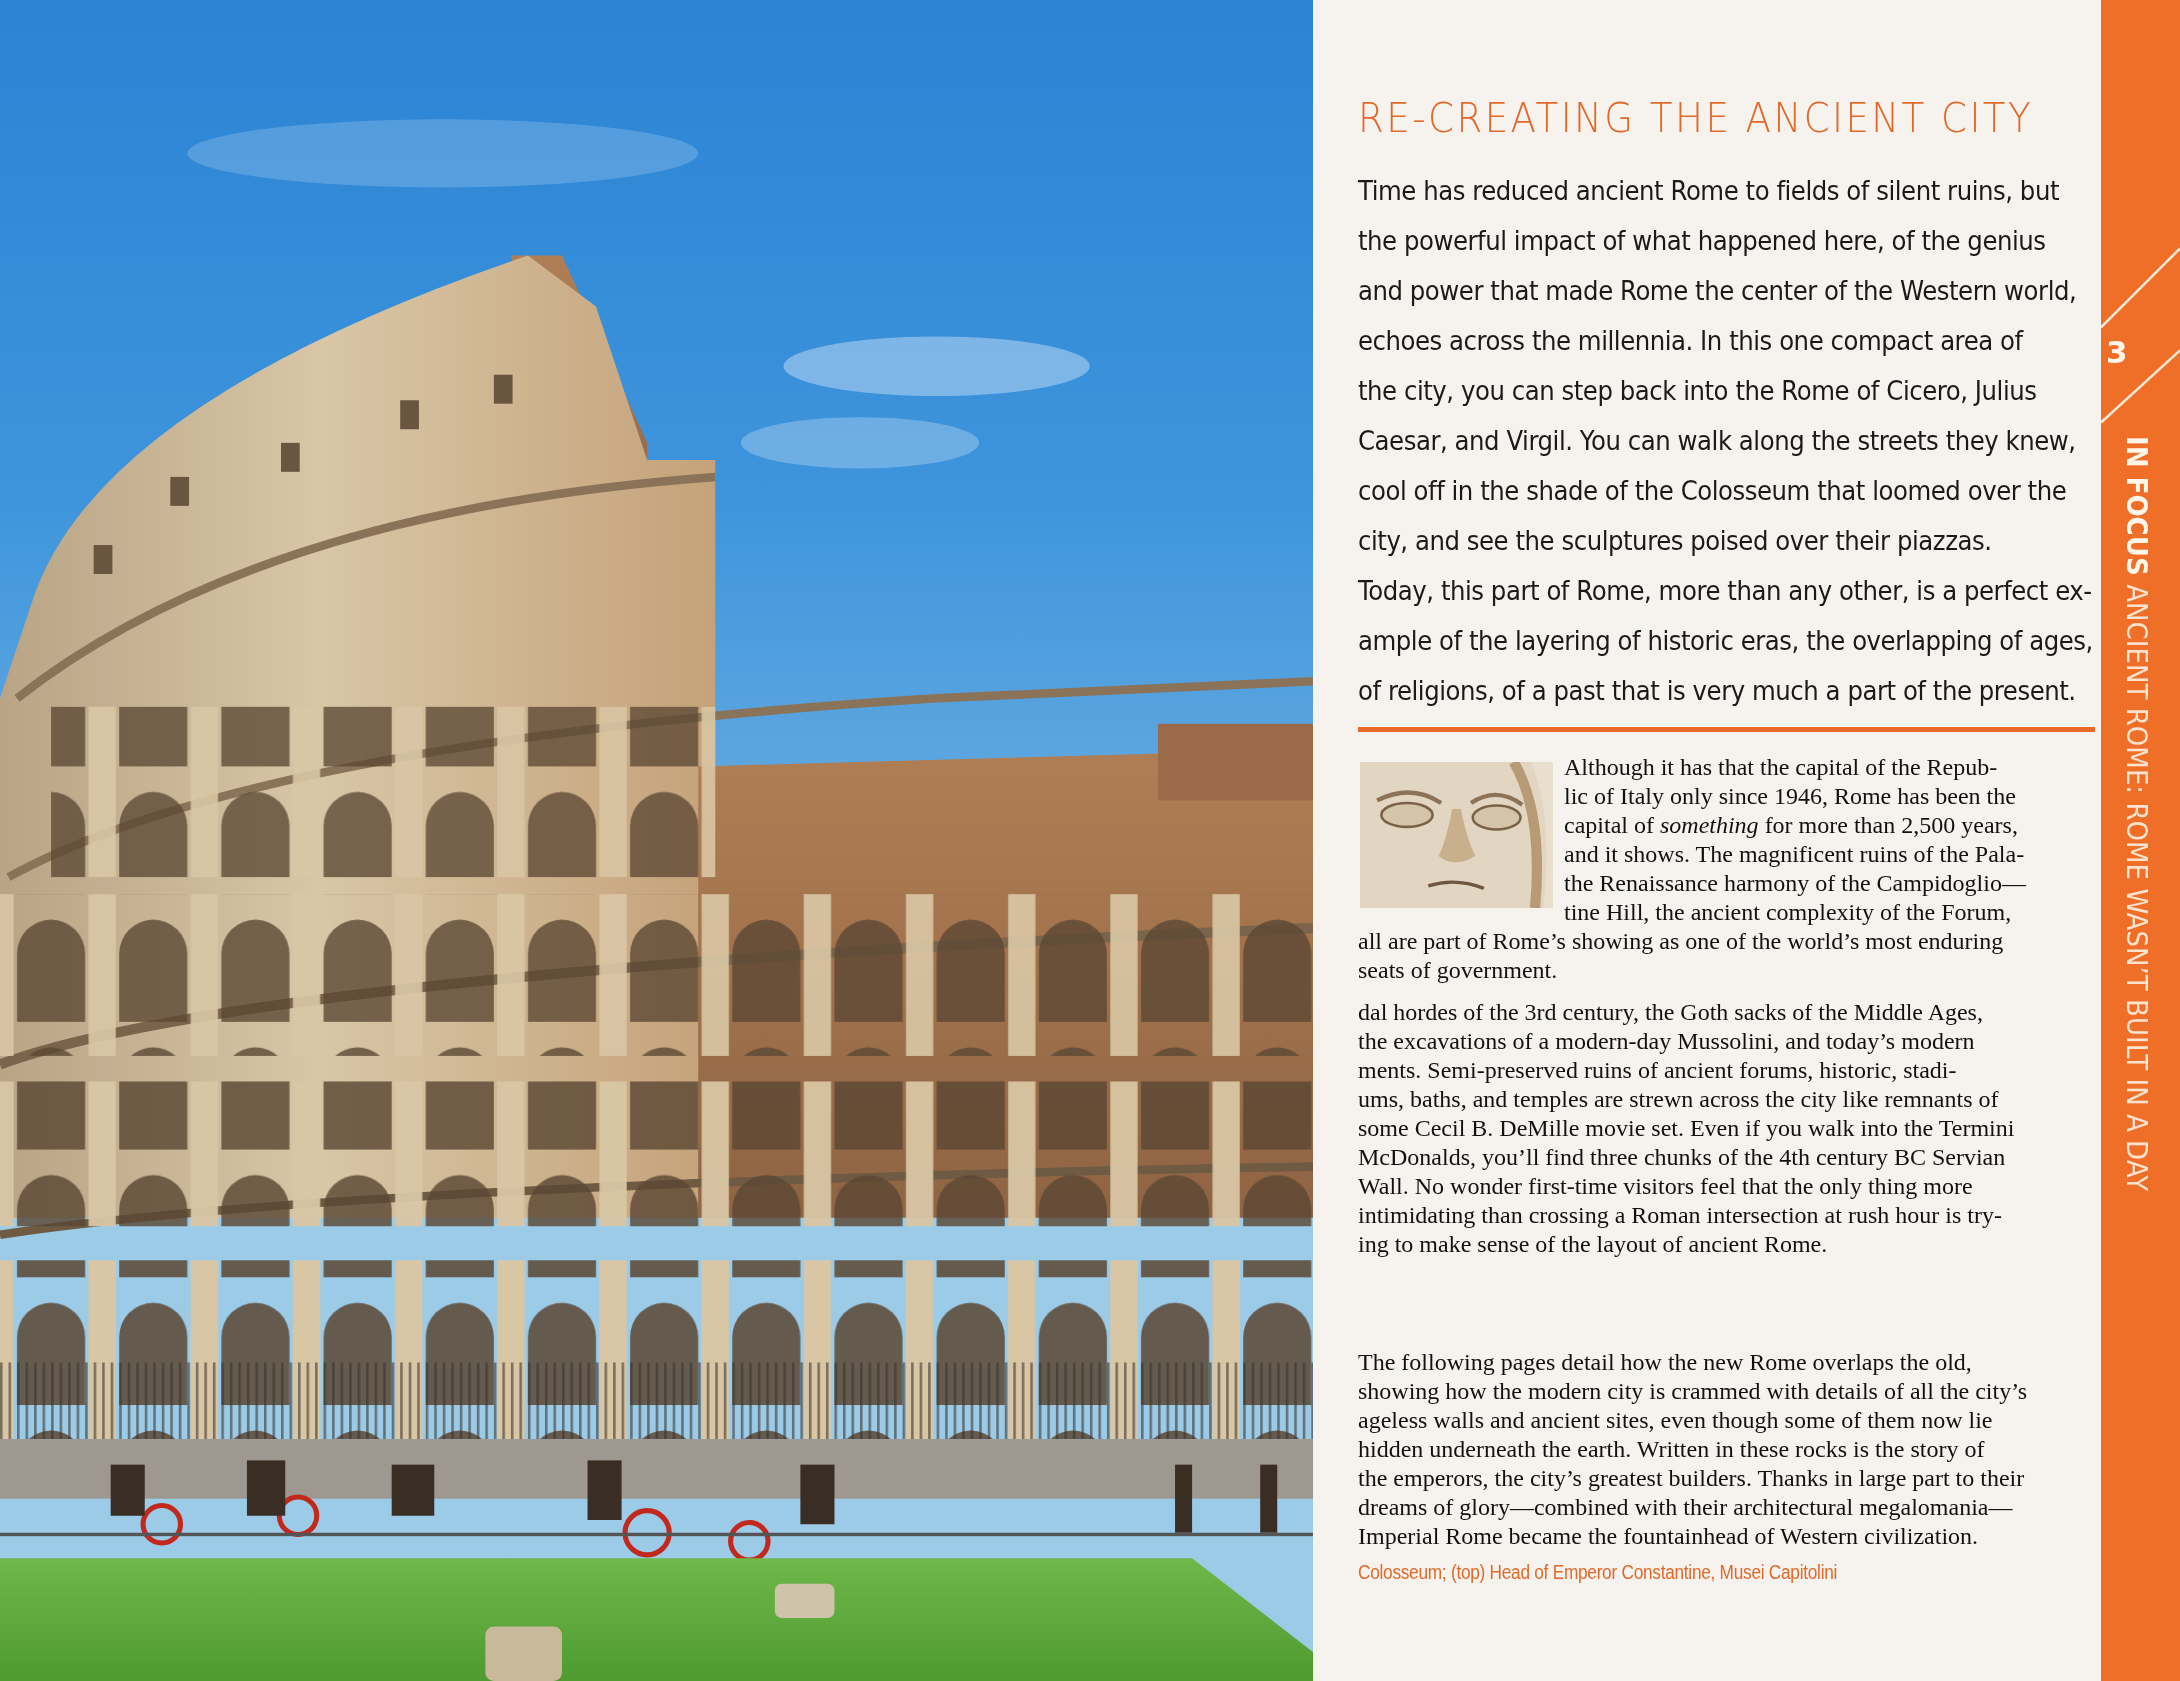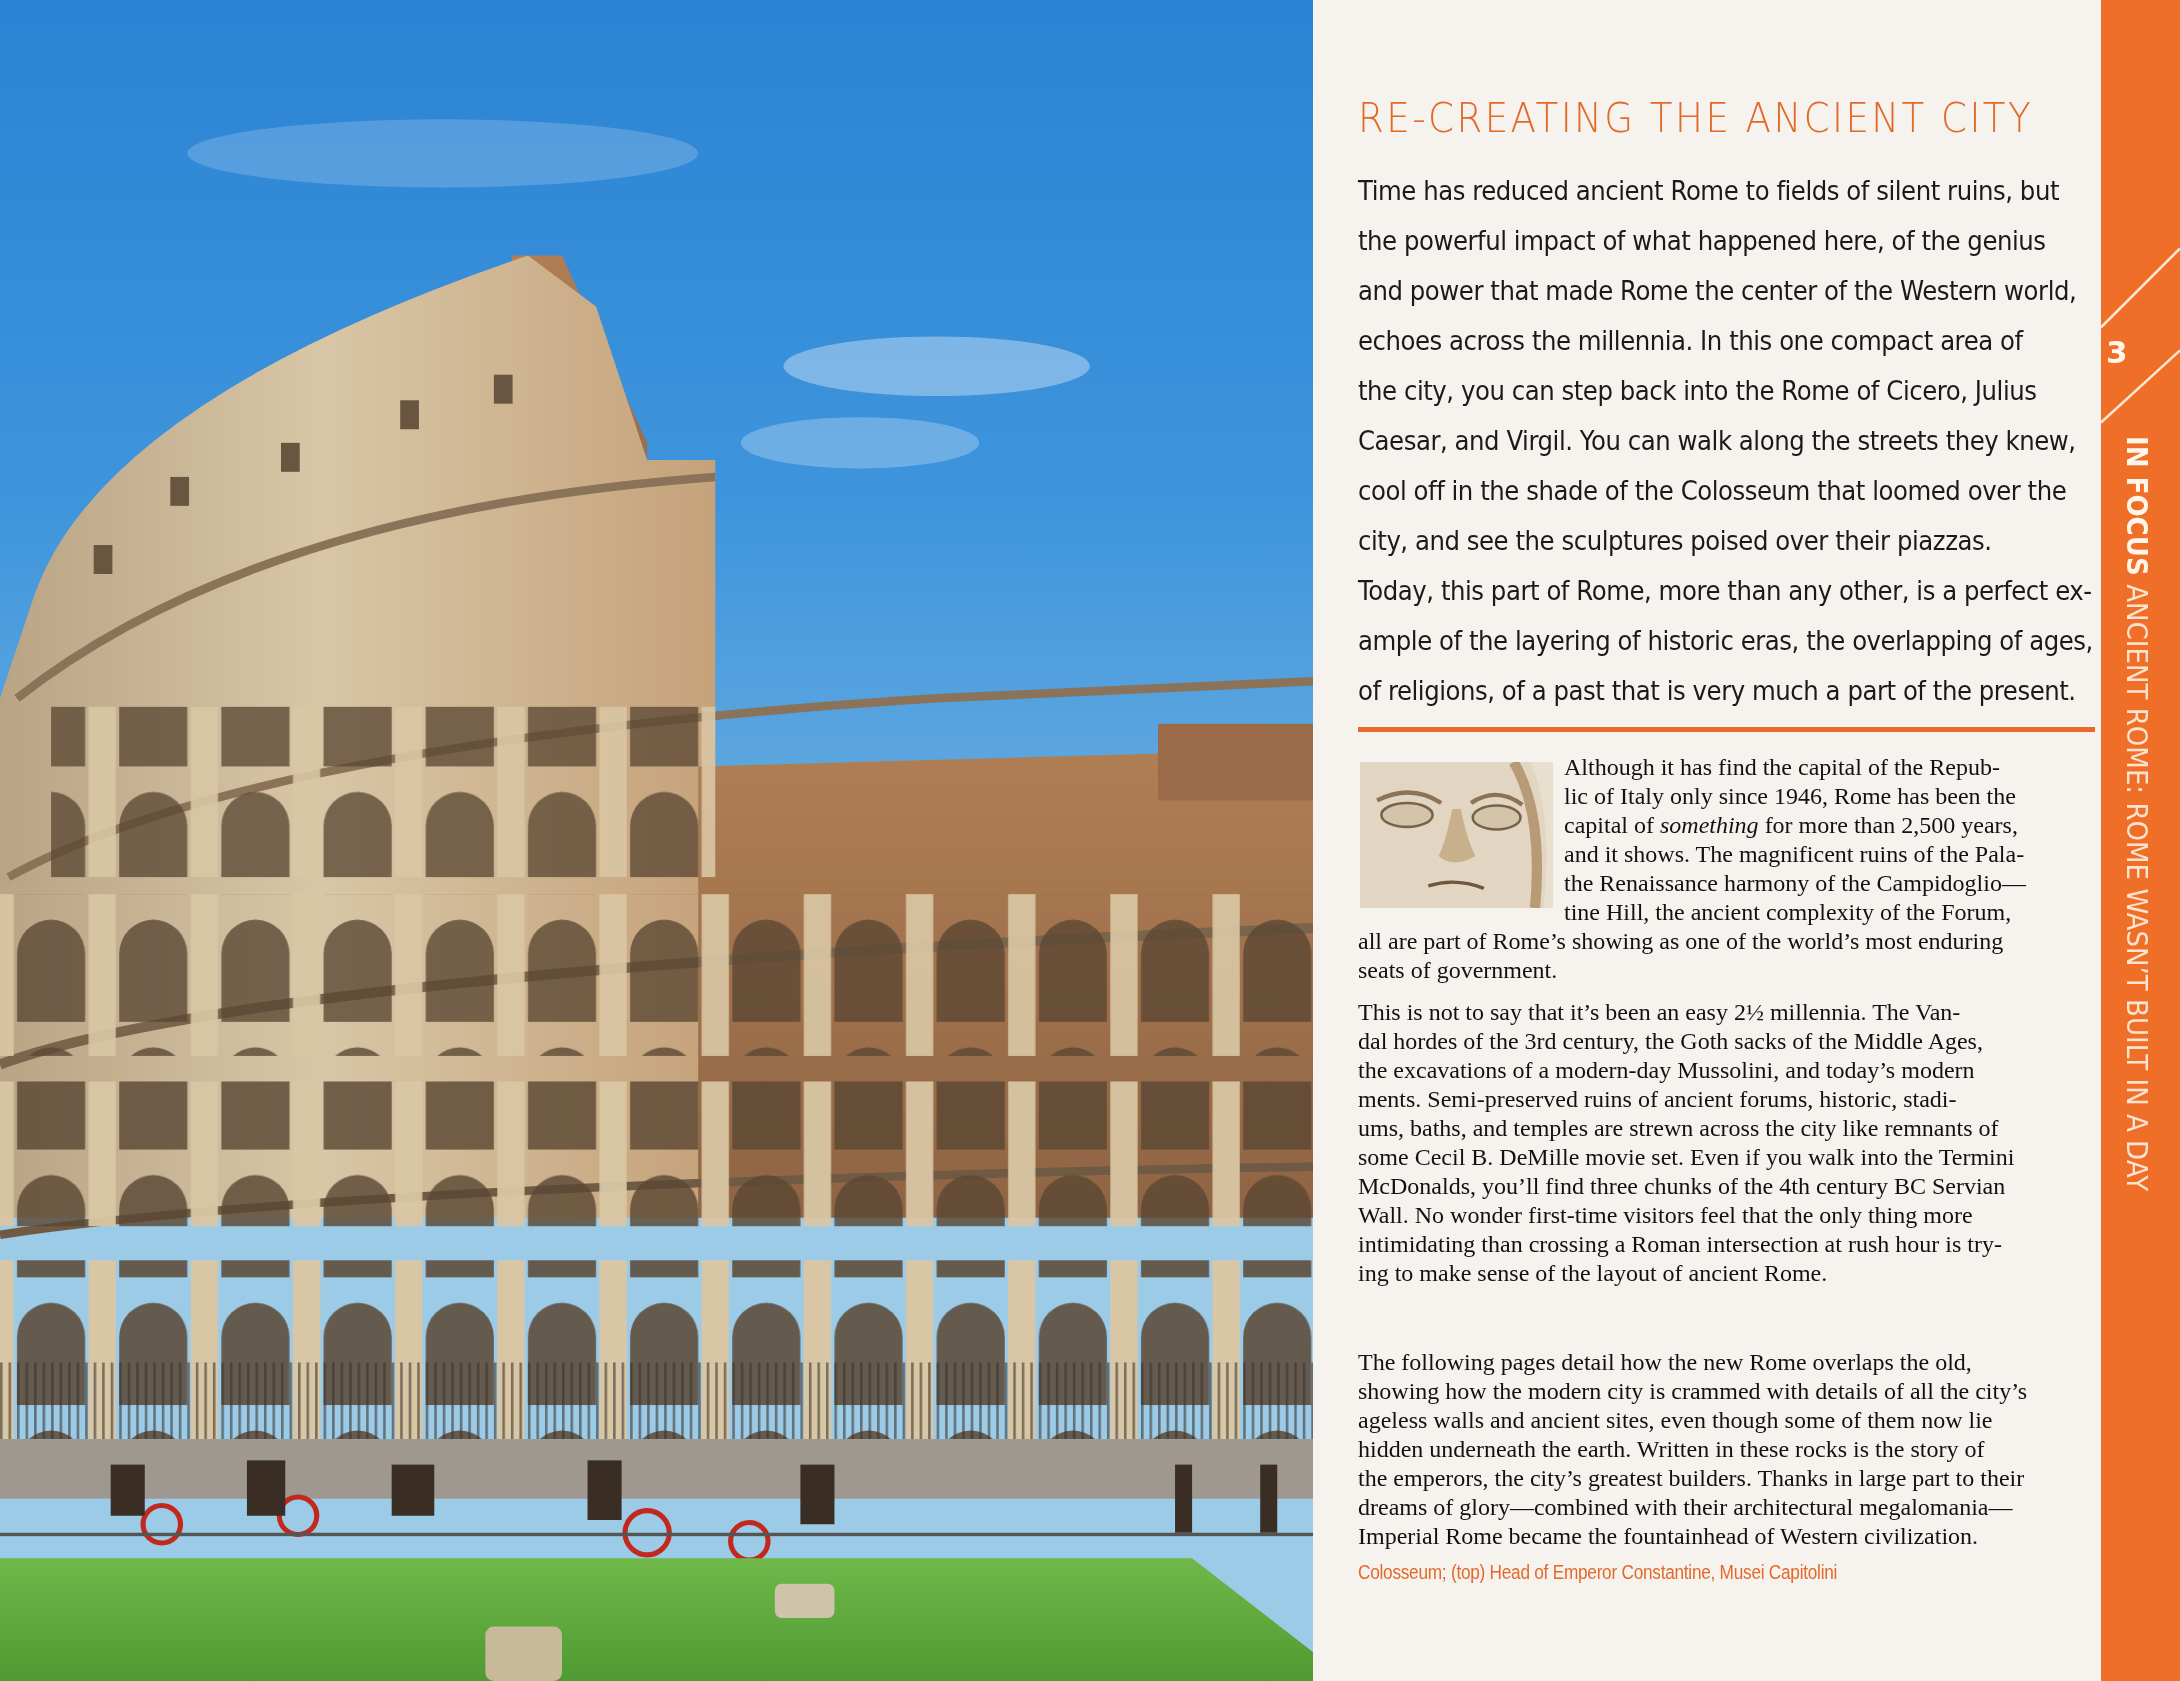--- a/index.html
+++ b/index.html
@@ -147,32 +147,31 @@
       <path d="M20 45 Q60 25 95 48" stroke="#8c7256" stroke-width="5" fill="none"></path>
       <path d="M130 48 Q160 28 190 50" stroke="#8c7256" stroke-width="5" fill="none"></path>
       <ellipse cx="55" cy="62" rx="30" ry="14" fill="#d4c4aa" stroke="#7a6248" stroke-width="3"></ellipse>
       <ellipse cx="160" cy="65" rx="28" ry="14" fill="#d4c4aa" stroke="#7a6248" stroke-width="3"></ellipse>
       <path d="M108 55 Q100 95 92 110 Q110 125 135 110 Q125 90 118 55" fill="#c9b08c"></path>
       <path d="M80 145 Q112 135 145 148" stroke="#6e573f" stroke-width="4" fill="none"></path>
     </svg>
   </div>
 
   <div class="body p1">
-    <span class="ln indent">Although it has find the capital of the Repub-</span>
+    <span class="ln indent">Although it has that the capital of the Repub-</span>
     <span class="ln indent">lic of Italy only since 1946, Rome has been the</span>
     <span class="ln indent"><span>capital of </span><em>something</em><span> for more than 2,500 years,</span></span>
     <span class="ln indent">and it shows. The magnificent ruins of the Pala-</span>
     <span class="ln indent">the Renaissance harmony of the Campidoglio—</span>
     <span class="ln indent">tine Hill, the ancient complexity of the Forum,</span>
     <span class="ln">all are part of Rome’s showing as one of the world’s most enduring</span>
     <span class="ln">seats of government.</span>
   </div>
 
   <div class="body p2">
-    <span class="ln">This is not to say that it’s been an easy 2½ millennia. The Van-</span>
     <span class="ln">dal hordes of the 3rd century, the Goth sacks of the Middle Ages,</span>
     <span class="ln">the excavations of a modern-day Mussolini, and today’s modern</span>
     <span class="ln">ments. Semi-preserved ruins of ancient forums, historic, stadi-</span>
     <span class="ln">ums, baths, and temples are strewn across the city like remnants of</span>
     <span class="ln">some Cecil B. DeMille movie set. Even if you walk into the Termini</span>
     <span class="ln">McDonalds, you’ll find three chunks of the 4th century BC Servian</span>
     <span class="ln">Wall. No wonder first-time visitors feel that the only thing more</span>
     <span class="ln">intimidating than crossing a Roman intersection at rush hour is try-</span>
     <span class="ln">ing to make sense of the layout of ancient Rome.</span>
   </div>

